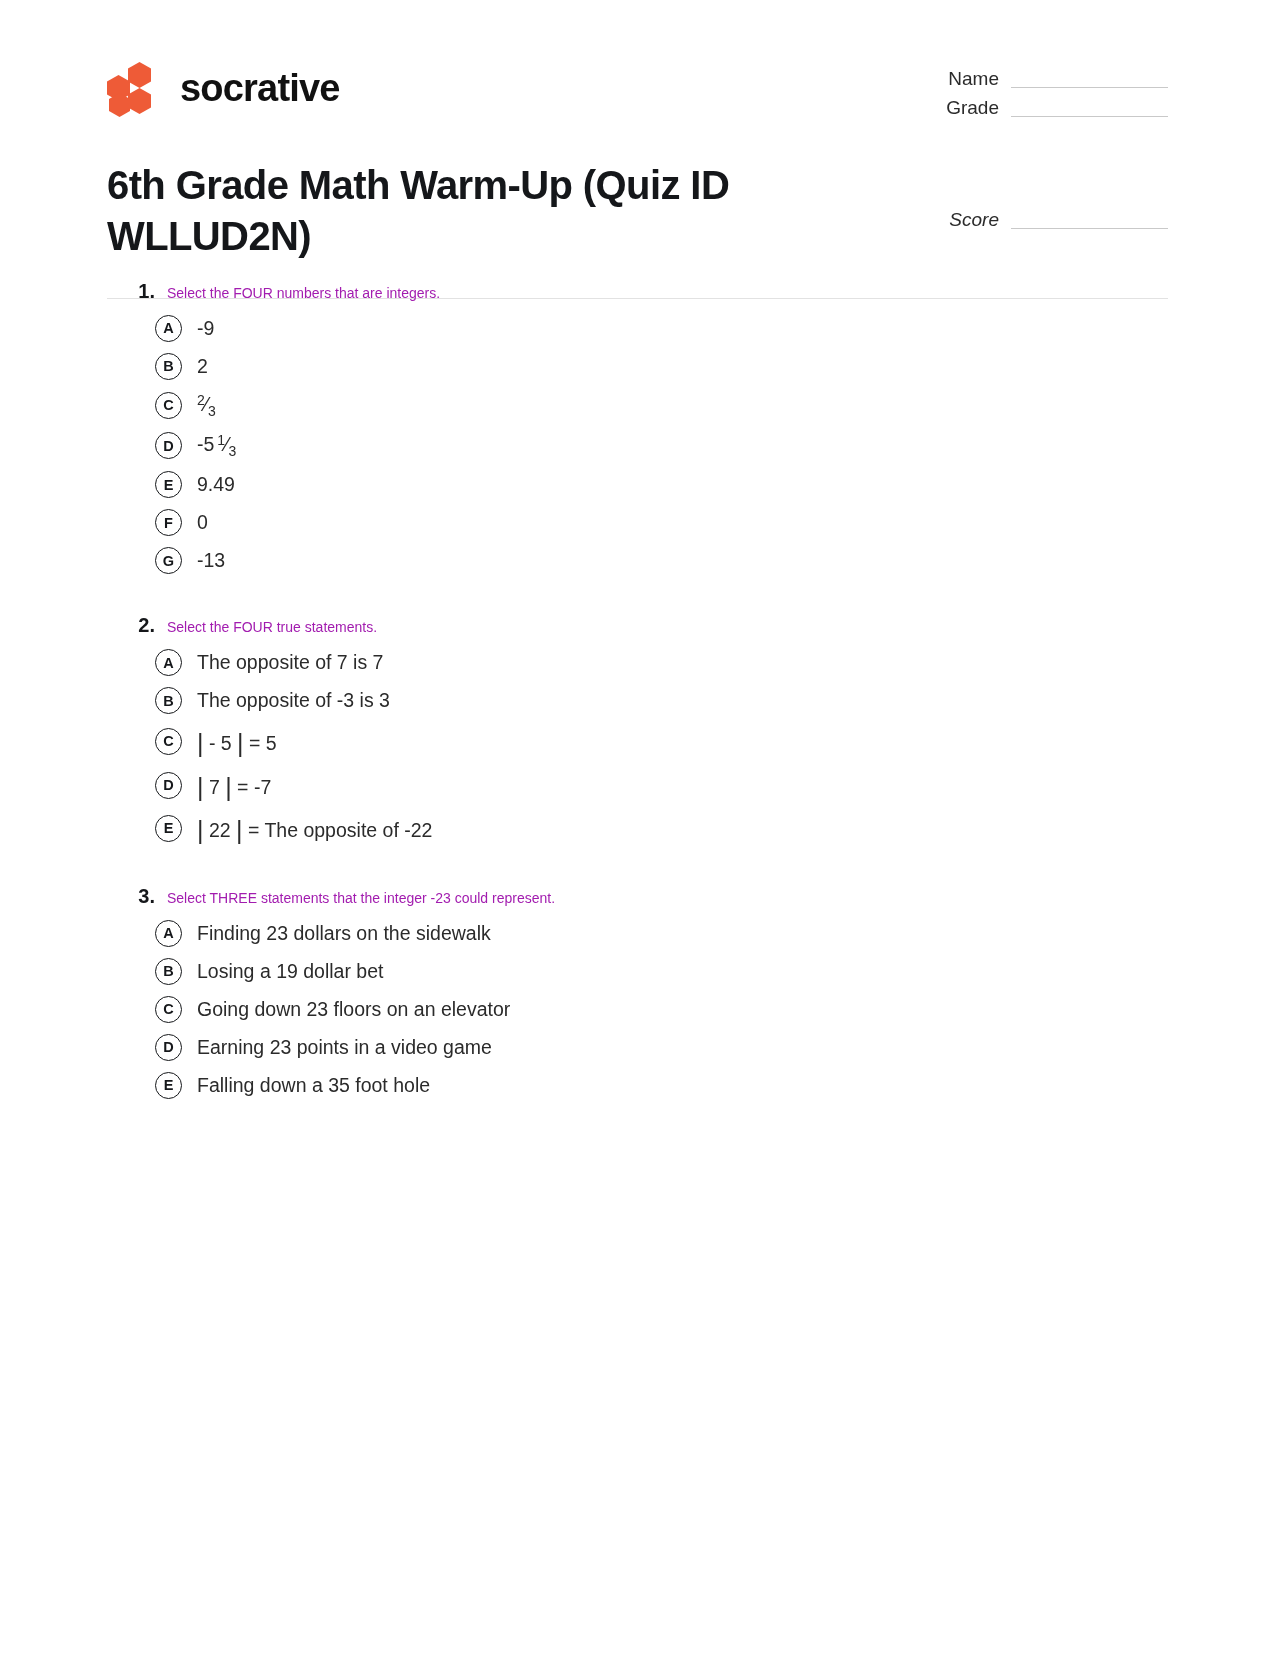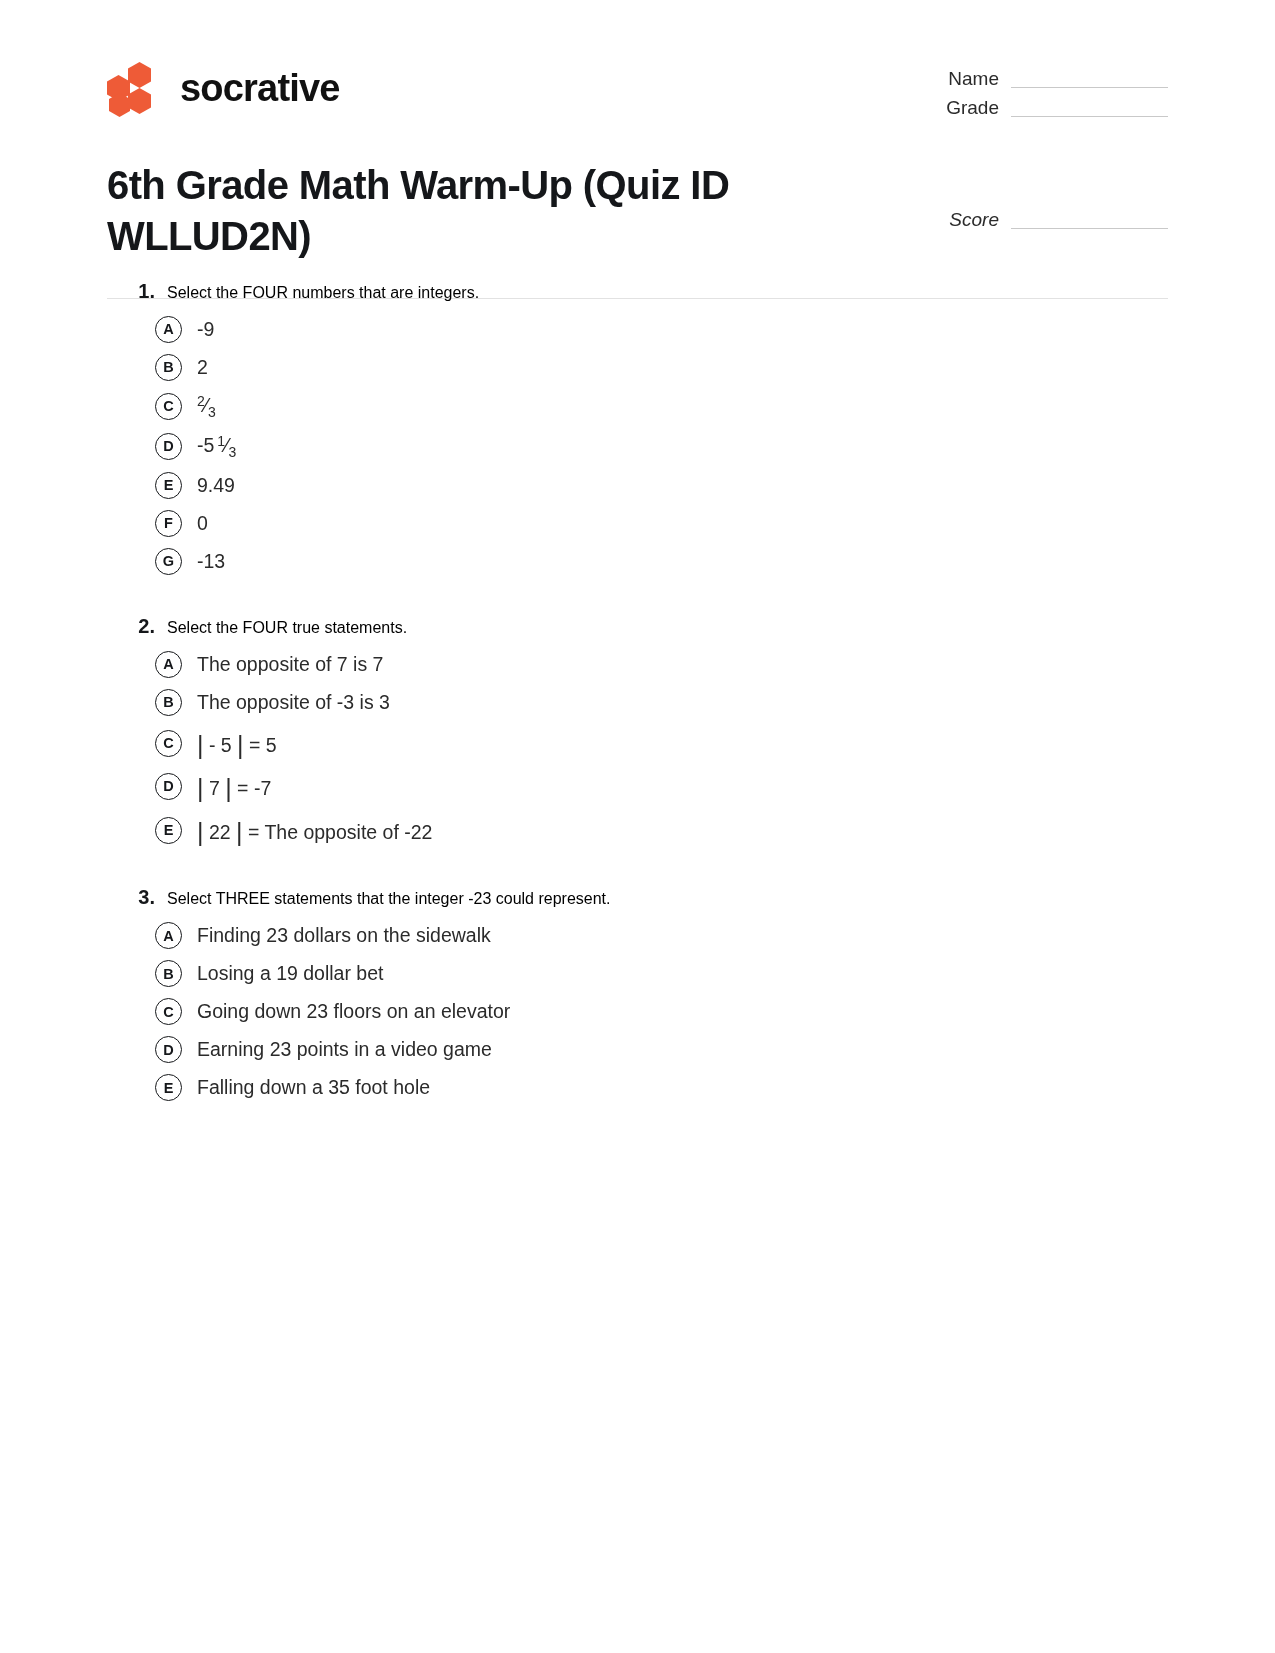--- a/index.html
+++ b/index.html
@@ -130,22 +130,22 @@
     width: 60px;
     min-width: 60px;
     text-align: right;
     padding-right: 12px;
     box-sizing: border-box;
     font-size: 20px;
     font-weight: 700;
     color: #15171a;
   }
   .q-text {
-    font-size: 16px;
-    color: #000000;
+    font-size: 14px;
+    color: #a21caf;
     line-height: 1.3;
   }
 
   .choice {
     display: flex;
     align-items: center;
     margin: 0 0 11px 0;
   }
   .bubble {
     width: 27px;

